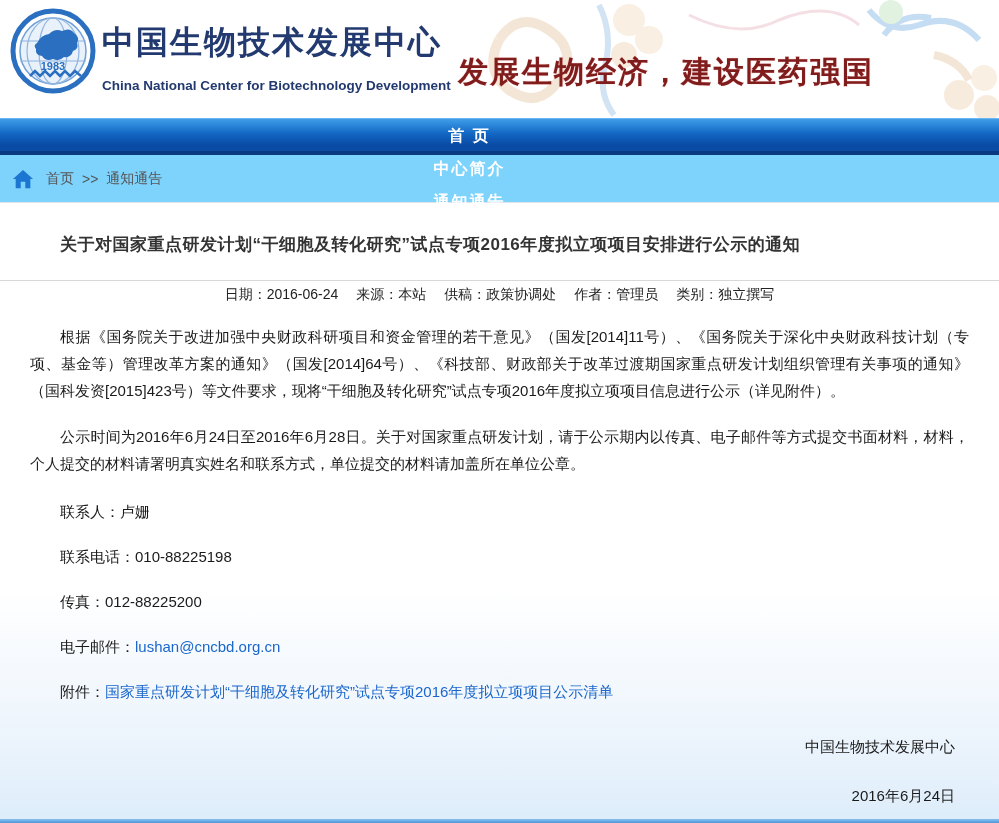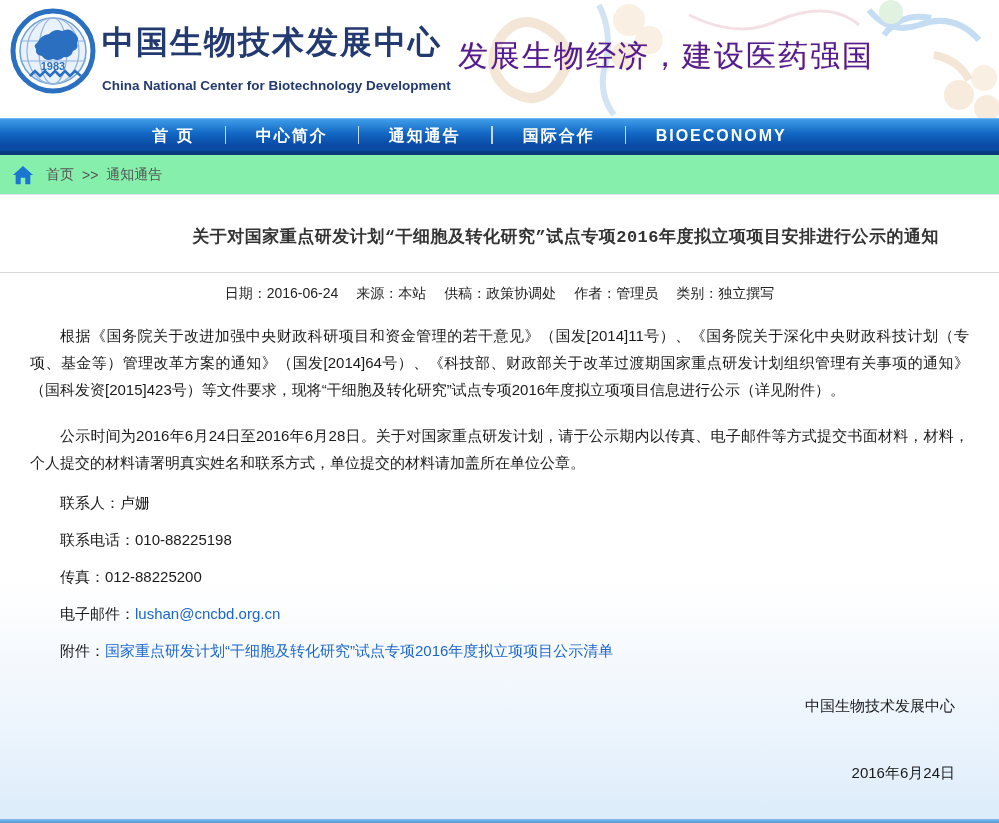--- a/index.html
+++ b/index.html
@@ -21,74 +21,74 @@
   .logo-wrap { position: absolute; left: 10px; top: 8px; width: 86px; height: 86px; }
   .org-names { position: absolute; left: 102px; top: 24px; }
   .org-cn {
     font-size: 32px; font-weight: bold; color: #233a70; letter-spacing: 2px;
     line-height: 36px; white-space: nowrap;
   }
   .org-en {
     font-size: 13.5px; font-weight: bold; color: #233a70; margin-top: 18px; white-space: nowrap;
   }
   .slogan {
-    position: absolute; left: 458px; top: 36px; width: 530px;
-    font-size: 30px; font-weight: normal; color: #4c1d95; letter-spacing: 2px;
+    position: absolute; left: 458px; top: 52px; width: 530px;
+    font-size: 30px; font-weight: bold; color: #7f1d1d; letter-spacing: 2px;
     white-space: nowrap; text-shadow: 0 0 1px rgba(216,0,0,.4);
   }
 
   
   .nav {
     height: 37px;
     background: linear-gradient(to bottom, #3f9de8 0%, #1268c4 45%, #0a4ba5 80%, #0a4ba5 100%);
     border-top: 1px solid #6db6ef;
     border-bottom: 4px solid #093a80;
     display: flex; align-items: center; justify-content: center;
   }
-  .nav-inner { display: flex; align-items: center; height: 100%; margin-left: -60px; }
+  .nav-inner { display: flex; align-items: center; height: 100%; margin-left: -60px; flex-direction: column; }
   .nav-item {
     color: #fff; font-weight: bold; font-size: 16px; letter-spacing: 2px;
     padding: 0 30px; cursor: pointer; white-space: nowrap; line-height: 33px;
   }
   .nav-sep { width: 1px; height: 18px; background: rgba(255,255,255,.75); }
 
   
   .breadcrumb {
-    height: 40px; background: #86efac; border-bottom: 1px solid #dfe3ec;
+    height: 48px; background: #7dd3fc; border-bottom: 1px solid #dfe3ec;
     display: flex; align-items: center; padding-left: 12px;
     font-size: 14px; color: #555;
   }
   .home-icon { width: 22px; height: 20px; margin-right: 12px; display: inline-block; }
   .crumb-link { color: #555; cursor: pointer; }
   .crumb-sep { margin: 0 8px; color: #555; }
 
   
   .content {
     position: relative;
     height: 624px;
     background: linear-gradient(to bottom, #ffffff 0%, #ffffff 62%, #eaf3fc 88%, #dcecfa 100%);
     padding-top: 30px;
   }
   .article-title {
-    text-align: right; font-size: 17px; font-weight: bold; color: #333;
-    padding: 0 60px; letter-spacing: .5px; font-family: Liberation Mono, monospace;
+    text-align: left; font-size: 17px; font-weight: bold; color: #333;
+    padding: 0 60px; letter-spacing: .5px;
   }
   .title-rule { border: none; border-top: 1px solid #d8d8d8; margin: 24px 0 0 0; }
   .meta-line {
-    text-align: center; font-size: 14px; color: #222; margin-top: 12px;
+    text-align: center; font-size: 14px; color: #222; margin-top: 5px;
     display: flex; justify-content: center; gap: 18px;
   }
   .meta-item { white-space: nowrap; }
   .body-text { padding: 0 30px; font-size: 15px; color: #1a1a1a; }
   .body-text p.para { text-indent: 2em; line-height: 27px; margin-top: 19px; text-align: justify; }
-  .contact-line { text-indent: 2em; line-height: 20px; margin-top: 17px; white-space: nowrap; }
+  .contact-line { text-indent: 2em; line-height: 20px; margin-top: 25px; white-space: nowrap; }
   .link { color: #1a66cc; cursor: pointer; text-decoration: none; text-align: center; }
   .signature { padding-right: 44px; text-align: right; font-size: 15px; color: #1a1a1a; }
   .sig-org { margin-top: 36px; }
-  .sig-date { margin-top: 48px; }
+  .sig-date { margin-top: 30px; }
 
   .bottom-bar {
     position: absolute; left: 0; bottom: 0; width: 100%; height: 4px;
     background: linear-gradient(to bottom, #8cc0ec, #4a97dc);
   }
 </style>
 </head>
 <body>
 
 <div class="header">

